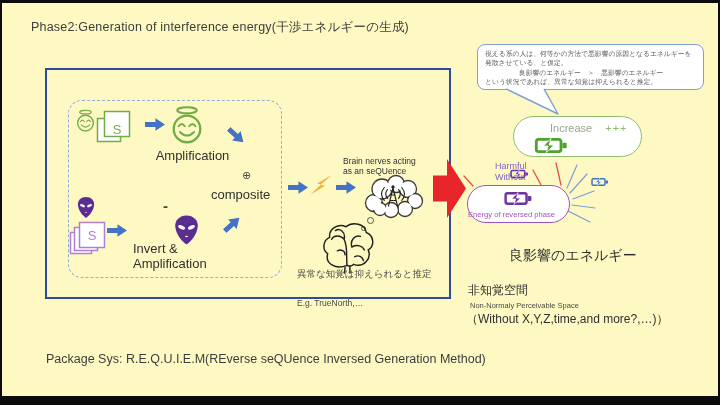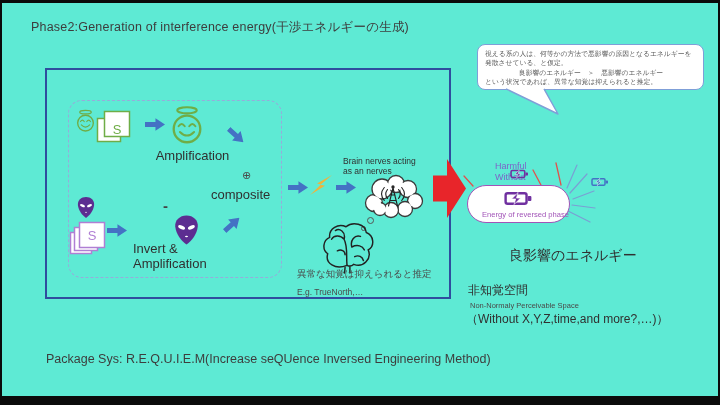--- a/index.html
+++ b/index.html
@@ -1,18 +1,18 @@
 <!DOCTYPE html>
 <html style="--navy: #2f4d9e; --dashed-blue: #96abdb; --green: #6fad47; --purple: #5c2d91; --purple-light: #b07fd4; --arrow-blue: #4472c4; --bolt-yellow: #f0b33c; --red: #e8252a; --bubble-border: #7f9fd8; --bubble-text: #595959; --oval-green: #8fbc6f; --increase-gray-green: #98a592; --battery-green: #4ea32e; --harmful-violet: #7d63c8; --oval-purple: #a254b8; --battery-blue: #4472c4; --line-red: #e0524d; --line-blue: #7a9fd4; --text-dark: #3d3d3d; --text-mid: #4a4a4a; --ink: #303030;"><head>
 <meta charset="utf-8">
 <style>
   *{margin:0;padding:0;box-sizing:border-box}
   html,body{background:#fff}
   body{font-family:"Liberation Sans","DejaVu Sans",sans-serif;-webkit-font-smoothing:antialiased}
-  .stage{position:relative;width:720px;height:405px;background:#5eead4;overflow:hidden}
+  .stage{position:relative;width:720px;height:405px;background:#fef9c3;overflow:hidden}
   .abs{position:absolute}
   .bar{position:absolute;background:#0b0b0b}
   .cap{white-space:nowrap}
   .capsule{position:absolute;background:#fff;border-radius:21px}
   svg{display:block;overflow:visible}
   text{font-family:"Liberation Sans","DejaVu Sans",sans-serif}
 </style>
 </head>
 <body>
 
@@ -106,21 +106,21 @@
     </svg>
   <svg class="abs" style="left:310px;top:175px;width:22px;height:20px" viewBox="0 0 22 20">
     <polygon points="22,0 7,8.5 11,9.6 0,20 15,10.8 10.5,9.8" fill="var(--bolt-yellow)"></polygon>
   </svg>
   <svg class="abs" style="left:336px;top:181px;width:20px;height:13px;color:var(--arrow-blue)">
       <use href="#sym-fat-arrow"></use>
     </svg>
 
   <div class="abs cap" style="left:343px;top:156px;font-size:8.5px;line-height:10px;color:var(--ink)">
     <div>Brain nerves acting</div>
-    <div>as an nerves</div>
+    <div>as an seQUence</div>
   </div>
 
   <svg class="abs" style="left:362px;top:176px;width:62px;height:44px" viewBox="0 0 62 44">
     <g stroke="#3a3a3a" stroke-width="1.3" fill="#fff">
       <circle cx="12" cy="27" r="8.5"></circle>
         <circle cx="20" cy="13" r="10"></circle>
         <circle cx="34" cy="8" r="8.5"></circle>
       <circle cx="46" cy="13" r="8.5"></circle>
         <circle cx="53" cy="25" r="7.5"></circle>
         <circle cx="43" cy="33" r="7.5"></circle>
@@ -151,21 +151,21 @@
   <svg class="abs" style="left:320px;top:220px;width:54px;height:54px" viewBox="0 0 56 56">
     <g fill="none" stroke="#222" stroke-width="1.5" stroke-linecap="round">
       <path d="M28 47 C16 52 5 45 8 35 C2 31 3 21 10 18 C9 9 19 3 27 7 C34 1 47 4 48 13 C56 16 57 27 50 31 C54 40 45 50 35 46 C33 48 30 48 28 47 Z"></path>
       <path d="M28 47 C27 37 29 28 25 20 M25 20 C21 15 14 16 12 20 M25 20 C27 12 20 8 16 11 M33 28 C39 25 44 27 46 31 M33 28 C31 21 36 15 42 17 M18 32 C22 30 26 32 26 36 M36 38 C40 36 44 38 45 42"></path>
       <path d="M26 49 L25.5 55 M31 48.5 L31 55"></path>
     </g>
   </svg>
 
   <div class="abs cap" style="left:297px;top:268px;font-size:9.5px;color:var(--text-mid)">
     <div>異常な知覚は抑えられると推定</div>
-    <div style="font-size:8.5px;margin-top:6px">E.g. TrueNorth,…</div>
+    <div style="font-size:8.5px;margin-top:17px">E.g. TrueNorth,…</div>
   </div>
 
   <svg class="abs" style="left:433px;top:158px;width:34px;height:62px" viewBox="0 0 34 62">
     <polygon points="0,17.5 14,17.5 14,1 33,30.5 14,60 14,43.5 0,43.5" fill="var(--red)"></polygon>
   </svg>
 
   <svg class="abs" style="left:460px;top:152px;width:180px;height:75px" viewBox="0 0 180 75">
     <g stroke="var(--line-red)" stroke-width="1.3" stroke-linecap="round">
       <line x1="73" y1="18" x2="82" y2="35"></line>
       <line x1="96" y1="11" x2="101" y2="33"></line>
@@ -185,40 +185,48 @@
       <div>視える系の人は、何等かの方法で悪影響の原因となるエネルギーを</div>
       <div>発散させている、と仮定。</div>
       <div style="text-align:center">良影響のエネルギー　＞　悪影響のエネルギー</div>
       <div>という状況であれば、異常な知覚は抑えられると推定。</div>
     </div>
   </div>
   <svg class="abs" style="left:496px;top:88px;width:72px;height:28px" viewBox="0 0 72 28">
     <path d="M10 0.9 L62 26 L48 0.9" fill="#fff" stroke="var(--bubble-border)" stroke-width="1.4" stroke-linejoin="round"></path>
   </svg>
 
+  <div class="capsule" style="left:513px;top:116px;width:129px;height:41px;border:1.6px solid var(--oval-green)">
+    <div class="abs cap" style="left:36px;top:5px;font-size:11px;color:var(--increase-gray-green)">
+      <span>Increase</span><span style="margin-left:13px;color:var(--oval-green);letter-spacing:1px">+++</span>
+    </div>
+    <svg class="abs" style="left:19px;top:19px;width:37px;height:19px;color:var(--battery-green)">
+        <use href="#sym-battery"></use>
+      </svg>
+  </div>
 
   <div class="abs cap" style="left:495px;top:161px;font-size:9px;line-height:10.5px;color:var(--harmful-violet)">
     <div>Harmful</div>
     <div>Without</div>
   </div>
   <svg class="abs" style="left:510px;top:168px;width:19px;height:12px;color:#7030a0">
       <use href="#sym-battery"></use>
     </svg>
 
   <div class="capsule" style="left:467px;top:185px;width:103px;height:38px;border:1.5px solid var(--oval-purple);border-radius:19px">
     <svg class="abs" style="left:36px;top:4px;width:29px;height:17px;color:#7030a0">
         <use href="#sym-battery"></use>
       </svg>
-    <div class="abs cap" style="left:0;bottom:3px;width:100%;text-align:right;font-size:7.6px;color:var(--oval-purple)">Energy of reversed phase</div>
+    <div class="abs cap" style="left:0;bottom:3px;width:100%;text-align:left;font-size:7.6px;color:var(--oval-purple)">Energy of reversed phase</div>
   </div>
 
   <svg class="abs" style="left:591px;top:176px;width:18px;height:12px;color:var(--battery-blue)">
       <use href="#sym-battery"></use>
     </svg>
 
   <div class="abs cap" style="left:509px;top:247px;font-size:14px;color:var(--ink)">良影響のエネルギー</div>
   <div class="abs cap" style="left:468px;top:282px;font-size:12px;color:var(--ink)">非知覚空間</div>
   <div class="abs cap" style="left:470px;top:301px;font-size:7.5px;color:var(--text-mid)">Non-Normaly Perceivable Space</div>
   <div class="abs cap" style="left:466px;top:311px;font-size:12px;color:var(--ink)">（Without X,Y,Z,time,and more?,…)）</div>
 
-  <div class="abs cap" style="left:46px;top:352px;font-size:12.5px;color:var(--text-dark)">Package Sys: R.E.Q.U.I.E.M(Increase seQUence Inversed Engineering Method)</div>
+  <div class="abs cap" style="left:46px;top:352px;font-size:12.5px;color:var(--text-dark)">Package Sys: R.E.Q.U.I.E.M(REverse seQUence Inversed Generation Method)</div>
 
 </div>
 
 </body></html>

